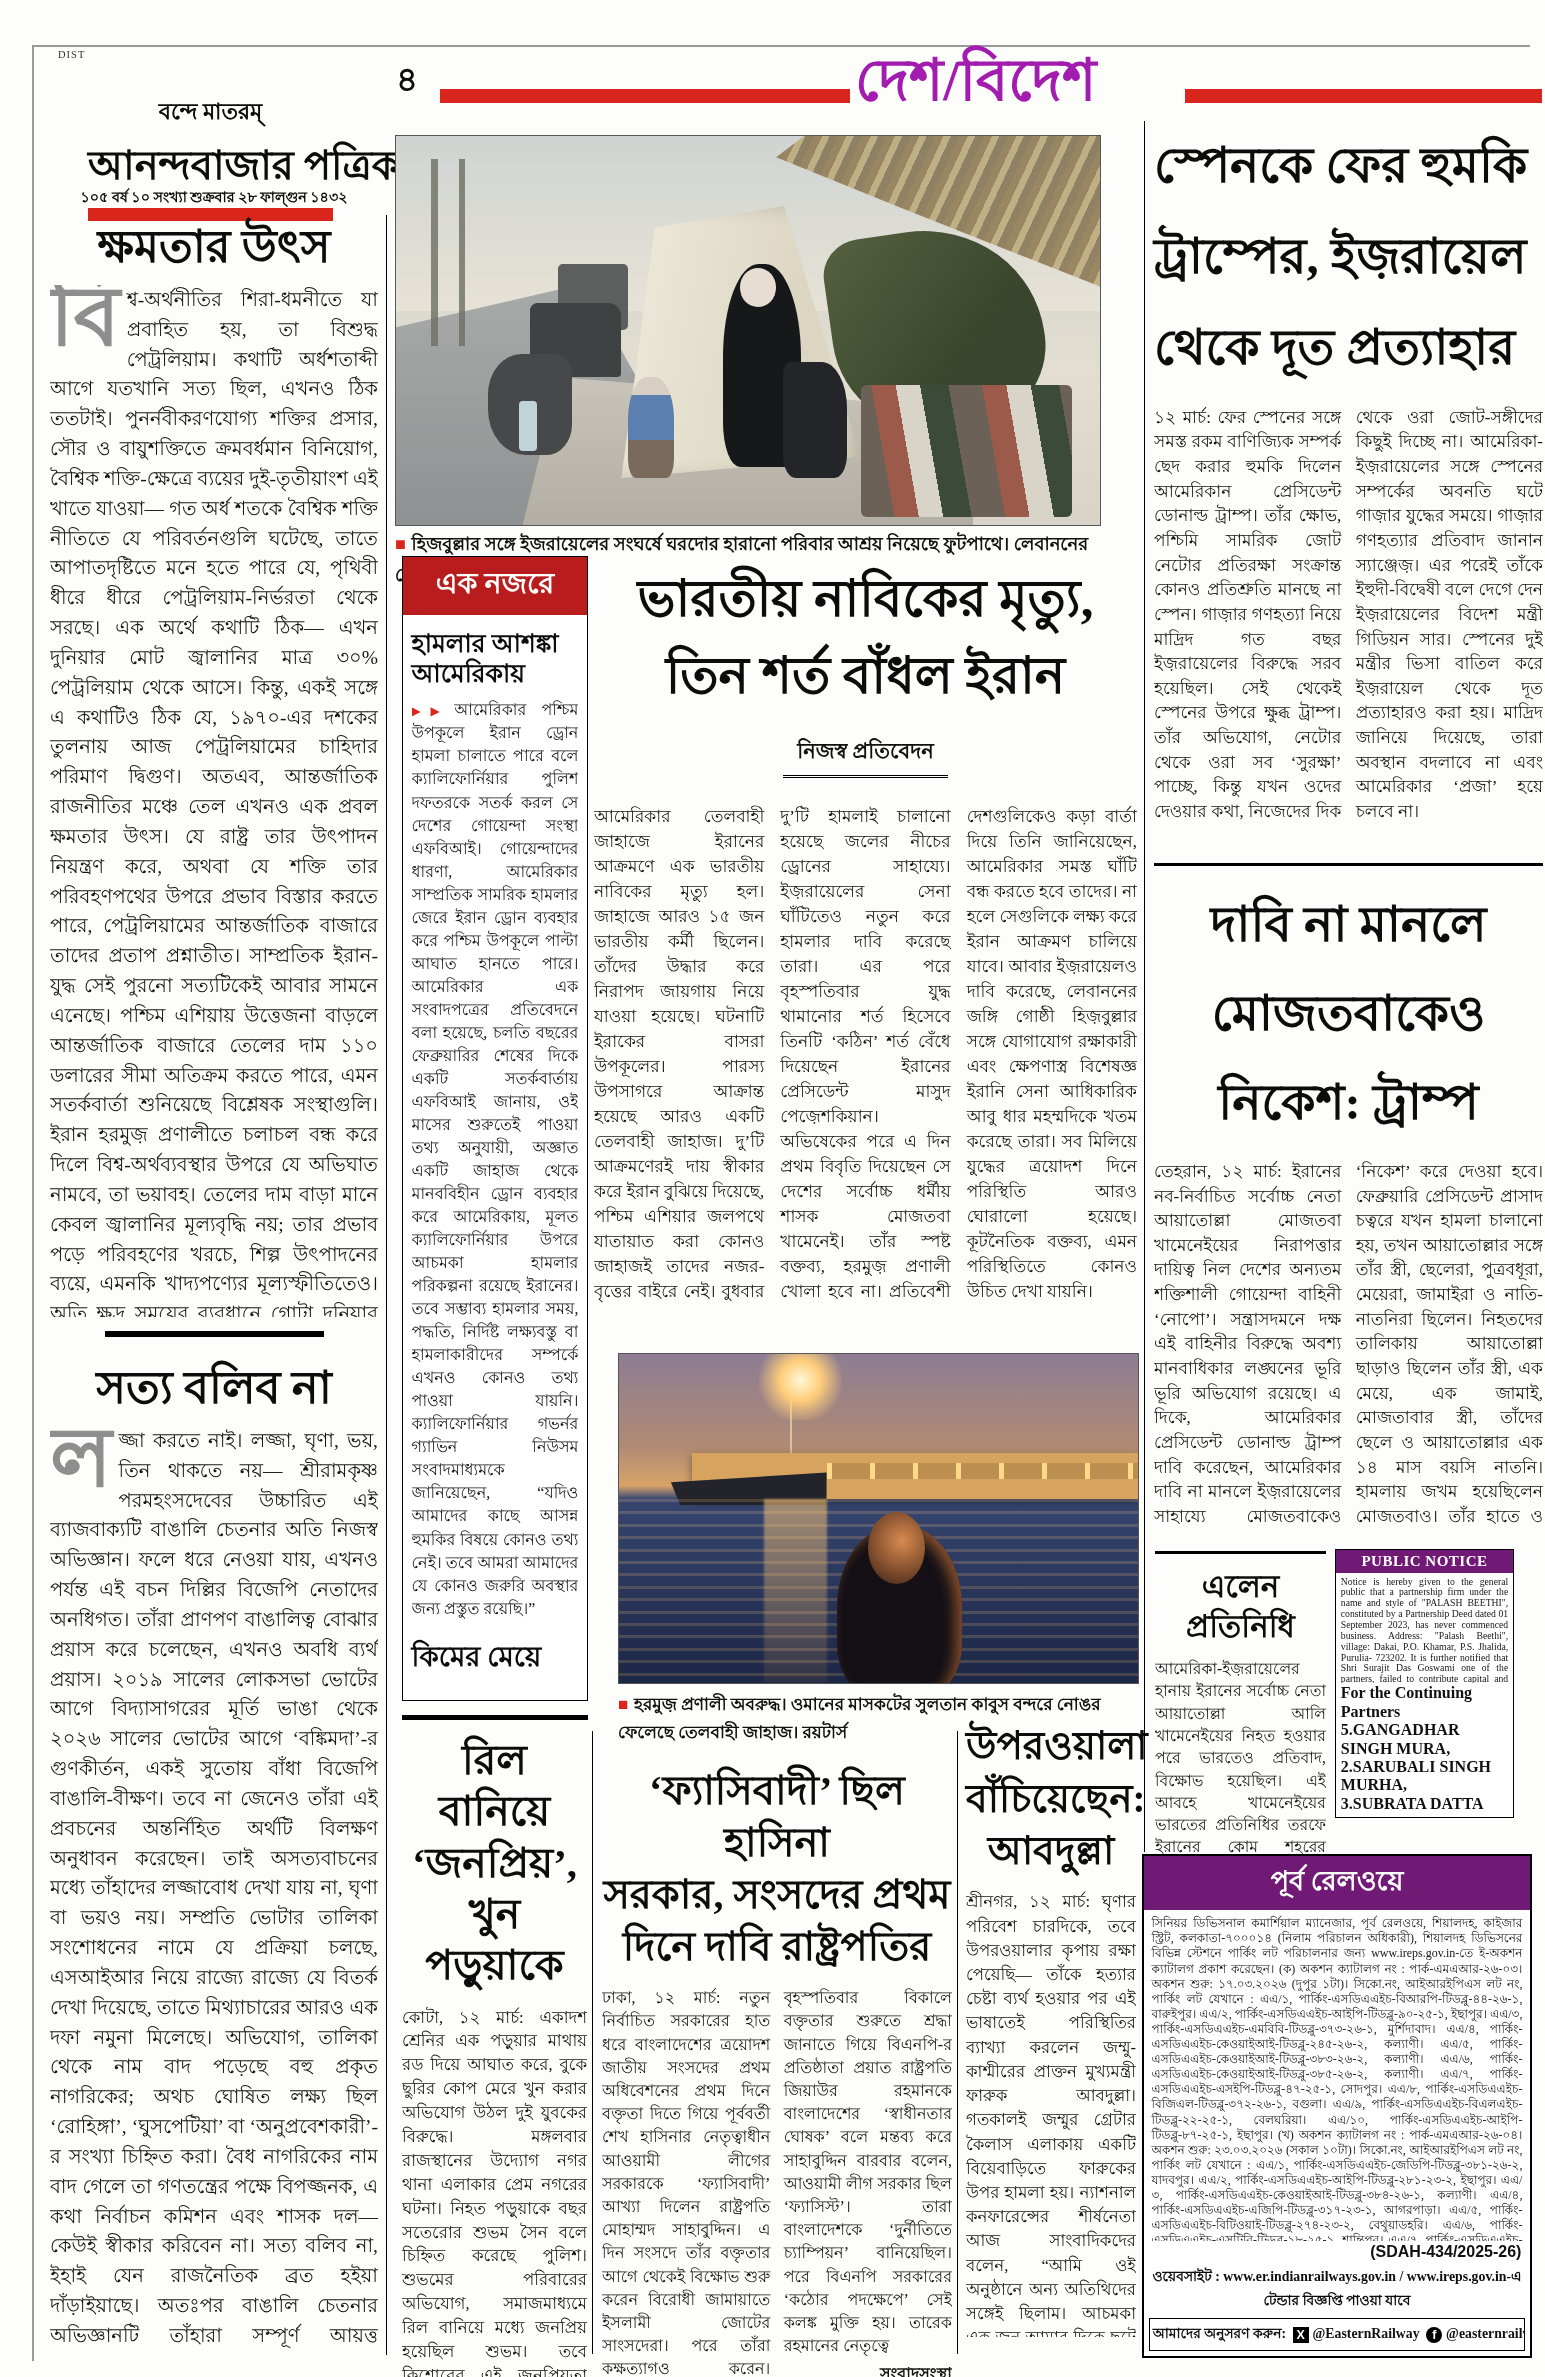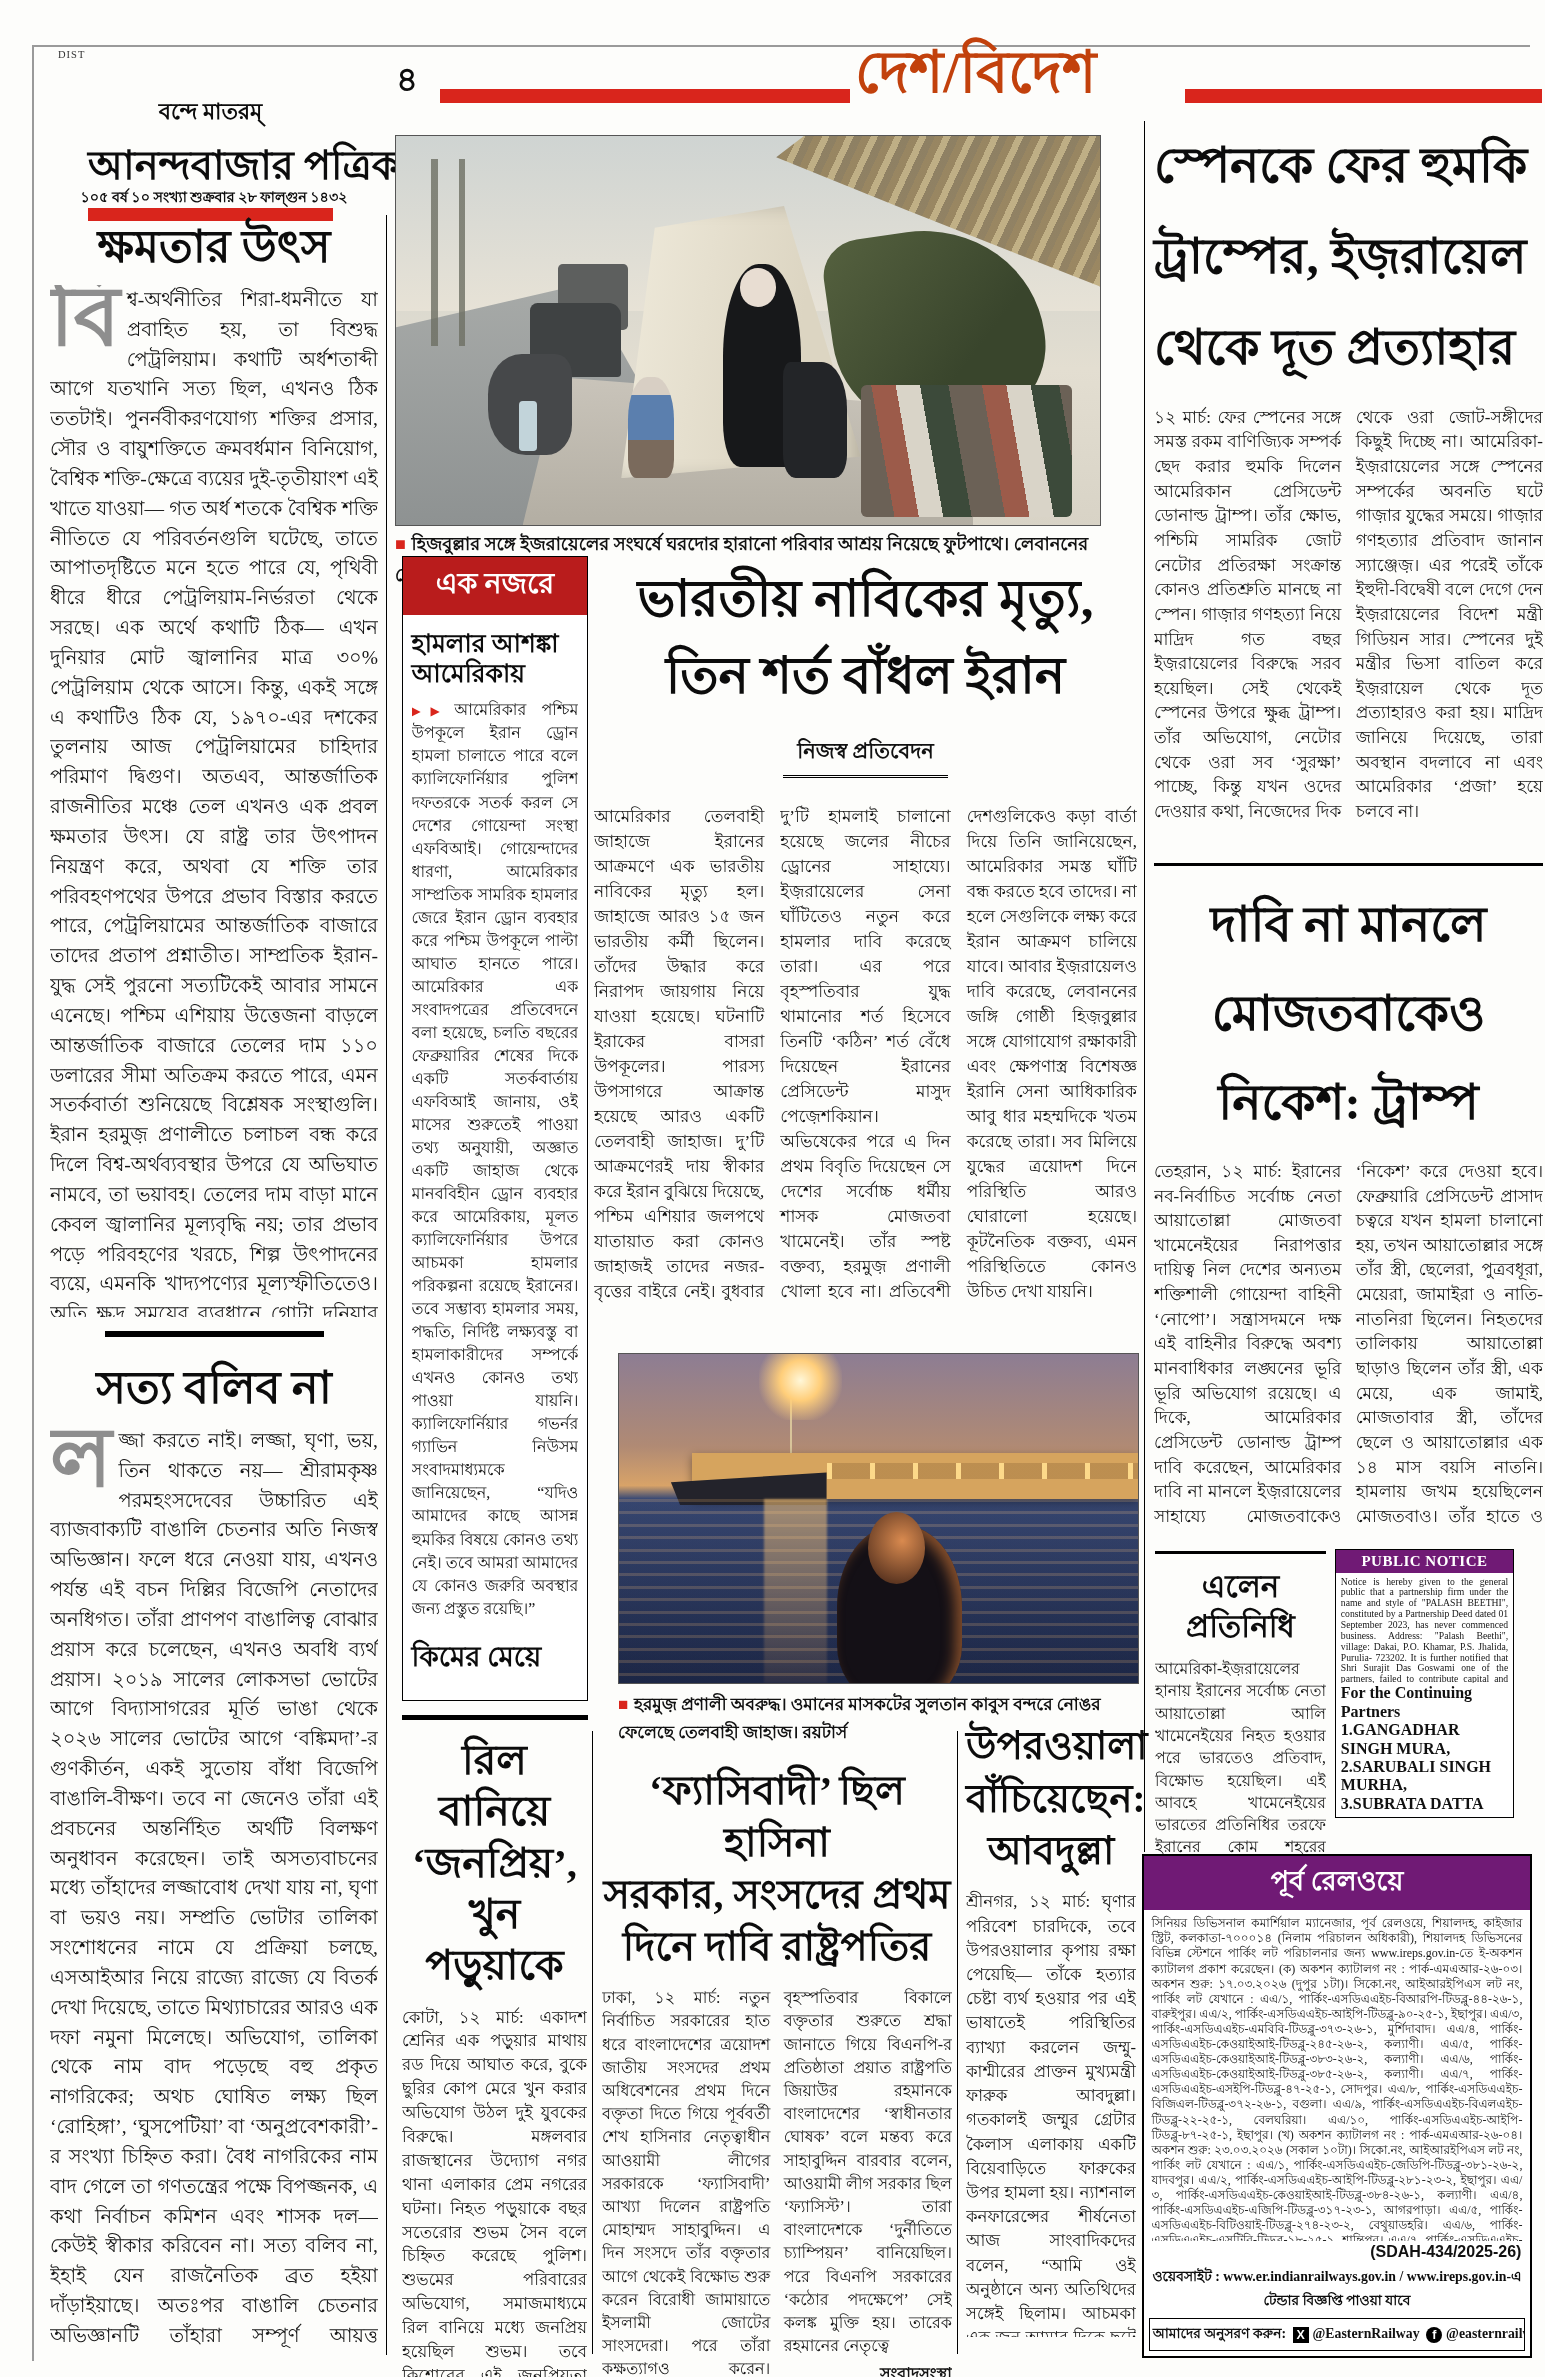--- a/index.html
+++ b/index.html
@@ -39,21 +39,21 @@
 
   <div class="abs center" style="left:88px;top:94px;width:245px;">
     <div class="hl" style="font-size:22px;">বন্দে মাতরম্</div>
     <div class="hl" style="font-size:40px;margin-top:2.9px;white-space:nowrap;">আনন্দবাজার পত্রিকা</div>
     <div style="height:13.3px;background:#d9251c;margin-top:6.7px;"></div>
   </div>
   <div class="abs center hl" style="left:50px;top:186px;width:328px;font-size:14.3px;">১০৫ বর্ষ ১০ সংখ্যা শুক্রবার ২৮ ফাল্গুন ১৪৩২</div>
 
   <div class="abs hl" style="left:396px;top:53px;font-size:34px;">৪</div>
   <div class="abs" style="left:440px;top:89px;width:410px;height:14.3px;background:#d9251c;"></div>
-  <div class="abs hl" style="left:855px;top:28px;font-size:58px;color:#c2410c;">দেশ/বিদেশ</div>
+  <div class="abs hl" style="left:855px;top:36px;font-size:58px;color:#a21caf;">দেশ/বিদেশ</div>
   <div class="abs" style="left:1185px;top:89px;width:357px;height:14.3px;background:#d9251c;"></div>
 
   <div class="abs rule" style="left:386px;top:215px;width:1.4px;height:2140px;"></div>
 
   <div class="abs center hl" style="left:50px;top:212px;width:328px;font-size:45px;">ক্ষমতার উৎস</div>
   <div class="abs body-text just" style="left:50px;top:285px;width:328px;height:1032px;font-size:19.5px;line-height:1.53;">
     <span class="drop" style="font-size:83px;">বি</span><span>শ্ব-অর্থনীতির শিরা-ধমনীতে যা প্রবাহিত হয়, তা বিশুদ্ধ পেট্রলিয়াম। কথাটি অর্ধশতাব্দী আগে যতখানি সত্য ছিল, এখনও ঠিক ততটাই। পুনর্নবীকরণযোগ্য শক্তির প্রসার, সৌর ও বায়ুশক্তিতে ক্রমবর্ধমান বিনিয়োগ, বৈশ্বিক শক্তি-ক্ষেত্রে ব্যয়ের দুই-তৃতীয়াংশ এই খাতে যাওয়া— গত অর্ধ শতকে বৈশ্বিক শক্তি নীতিতে যে পরিবর্তনগুলি ঘটেছে, তাতে আপাতদৃষ্টিতে মনে হতে পারে যে, পৃথিবী ধীরে ধীরে পেট্রলিয়াম-নির্ভরতা থেকে সরছে। এক অর্থে কথাটি ঠিক— এখন দুনিয়ার মোট জ্বালানির মাত্র ৩০% পেট্রলিয়াম থেকে আসে। কিন্তু, একই সঙ্গে এ কথাটিও ঠিক যে, ১৯৭০-এর দশকের তুলনায় আজ পেট্রলিয়ামের চাহিদার পরিমাণ দ্বিগুণ। অতএব, আন্তর্জাতিক রাজনীতির মঞ্চে তেল এখনও এক প্রবল ক্ষমতার উৎস। যে রাষ্ট্র তার উৎপাদন নিয়ন্ত্রণ করে, অথবা যে শক্তি তার পরিবহণপথের উপরে প্রভাব বিস্তার করতে পারে, পেট্রলিয়ামের আন্তর্জাতিক বাজারে তাদের প্রতাপ প্রশ্নাতীত। সাম্প্রতিক ইরান-যুদ্ধ সেই পুরনো সত্যটিকেই আবার সামনে এনেছে। পশ্চিম এশিয়ায় উত্তেজনা বাড়লে আন্তর্জাতিক বাজারে তেলের দাম ১১০ ডলারের সীমা অতিক্রম করতে পারে, এমন সতর্কবার্তা শুনিয়েছে বিশ্লেষক সংস্থাগুলি। ইরান হরমুজ় প্রণালীতে চলাচল বন্ধ করে দিলে বিশ্ব-অর্থব্যবস্থার উপরে যে অভিঘাত নামবে, তা ভয়াবহ। তেলের দাম বাড়া মানে কেবল জ্বালানির মূল্যবৃদ্ধি নয়; তার প্রভাব পড়ে পরিবহণের খরচে, শিল্প উৎপাদনের ব্যয়ে, এমনকি খাদ্যপণ্যের মূল্যস্ফীতিতেও। অতি ক্ষুদ্র সময়ের ব্যবধানে গোটা দুনিয়ার অর্থনৈতিক ভারসাম্য বদলে দিতে পারে এই একটিমাত্র পণ্য। এই কারণেই ইরান-যুদ্ধের একটি আণবিক অভিঘাত রয়েছে গোটা দক্ষিণ এশিয়ার উপরেও। ভারত আমদানি-নির্ভর দেশ; ফলে যুদ্ধের প্রতিটি সম্ভাবনা তার অর্থনীতির পক্ষে দুশ্চিন্তার কারণ। বিশ্ব অর্থনীতির বর্তমান প্রেক্ষিতে রাজনারায়ণ যদি কেবলমাত্র জ্বালানির পরিপ্রেক্ষিতে বিবেচ্য লড়াইয়ের কৌশল হিসেবে না-দেখে ভূ-রাজনৈতিক যুদ্ধের আয়ুধ হিসাবে দেখেন, তা হলে পরিস্থিতির গভীরতা বোঝা যাবে।</span>
   </div>
   <div class="abs rule" style="left:105px;top:1331px;width:219px;height:5.7px;"></div>
 
@@ -194,21 +194,21 @@
       <span>আমেরিকা-ইজ়রায়েলের হানায় ইরানের সর্বোচ্চ নেতা আয়াতোল্লা আলি খামেনেইয়ের নিহত হওয়ার পরে ভারতেও প্রতিবাদ, বিক্ষোভ হয়েছিল। এই আবহে খামেনেইয়ের ভারতের প্রতিনিধির তরফে ইরানের কোম শহরের সাইয়েদ সাদিক হোসেনি কলকাতায় এসে দেখা করলেন পশ্চিমবঙ্গ রাজ্য জমিয়তে উলামার রাজ্য সভাপতি তথা মন্ত্রী সিদ্দিকুল্লা চৌধুরীর সঙ্গে। দু’জনের মধ্যে নানা বিষয়ে কথা হয়েছে। দু’জনে ইফতারও সেরেছেন।</span>
       
     </div>
   </div>
 
   <div class="abs" style="left:1335px;top:1549px;width:179px;height:269px;border:1.4px solid #000;box-sizing:border-box;display:flex;flex-direction:column;background:#fff;">
     <div class="boxhead" style="font-size:15px;padding:2.9px 0;letter-spacing:0.5px;">PUBLIC NOTICE</div>
     <div class="body-text just" style="flex:1;overflow:hidden;padding:3.8px 4.8px 0;font-size:9.7px;line-height:1.12;font-family:'Liberation Serif',serif;">Notice is hereby given to the general public that a partnership firm under the name and style of "PALASH BEETHI", constituted by a Partnership Deed dated 01 September 2023, has never commenced business. Address: "Palash Beethi", village: Dakai, P.O. Khamar, P.S. Jhalida, Purulia- 723202. It is further notified that Shri Surajit Das Goswami one of the partners, failed to contribute capital and refused to cooperate, including refusal to sign bank account documents, and has abandoned the partnership/ceased association with effect from 16/12/2025. The said firm has no business activity, no assets, and no goodwill. The remaining partners shall not be responsible for any act, representation, liability, or claim made by the said person on behalf of the firm. Any person dealing with the said individual in the name of the firm shall do so at their own risk.</div>
     <div style="padding:1.9px 4.8px 3.8px;font-size:16px;line-height:1.15;">
       <div style="font-weight:bold;">For the Continuing Partners</div>
-      <div style="font-weight:bold;">1.GANGADHAR SINGH MURA,</div>
+      <div style="font-weight:bold;">5.GANGADHAR SINGH MURA,</div>
       <div style="font-weight:bold;">2.SARUBALI SINGH MURHA,</div>
       <div style="font-weight:bold;">3.SUBRATA DATTA</div>
     </div>
   </div>
 
   <div class="abs" style="left:1142px;top:1854px;width:390px;height:504px;border:2.4px solid #000;box-sizing:border-box;background:#fff;display:flex;flex-direction:column;">
     <div class="boxhead" style="font-size:27px;padding:3.8px 0 5.7px;">পূর্ব রেলওয়ে</div>
     <div class="body-text just" style="flex:1;overflow:hidden;padding:5.7px 7.6px 0;font-size:12px;line-height:1.26;">সিনিয়র ডিভিসনাল কমার্শিয়াল ম্যানেজার, পূর্ব রেলওয়ে, শিয়ালদহ, কাইজার স্ট্রিট, কলকাতা-৭০০০১৪ (নিলাম পরিচালন অধিকারী), শিয়ালদহ ডিভিসনের বিভিন্ন স্টেশনে পার্কিং লট পরিচালনার জন্য www.ireps.gov.in-তে ই-অকশন ক্যাটালগ প্রকাশ করেছেন। (ক) অকশন ক্যাটালগ নং : পার্ক-এমএআর-২৬-০৩। অকশন শুরু: ১৭.০৩.২০২৬ (দুপুর ১টা)। সিকো.নং, আইআরইপিএস লট নং, পার্কিং লট যেখানে : এএ/১, পার্কিং-এসডিএএইচ-বিআরপি-টিডব্লু-৪৪-২৬-১, বারুইপুর। এএ/২, পার্কিং-এসডিএএইচ-আইপি-টিডব্লু-৯০-২৫-১, ইছাপুর। এএ/৩, পার্কিং-এসডিএএইচ-এমবিবি-টিডব্লু-৩৭৩-২৬-১, মুর্শিদাবাদ। এএ/৪, পার্কিং-এসডিএএইচ-কেওয়াইআই-টিডব্লু-২৪৫-২৬-২, কল্যাণী। এএ/৫, পার্কিং-এসডিএএইচ-কেওয়াইআই-টিডব্লু-৩৮৩-২৬-২, কল্যাণী। এএ/৬, পার্কিং-এসডিএএইচ-কেওয়াইআই-টিডব্লু-৩৮৫-২৬-২, কল্যাণী। এএ/৭, পার্কিং-এসডিএএইচ-এসইপি-টিডব্লু-৪৭-২৫-১, সোদপুর। এএ/৮, পার্কিং-এসডিএএইচ-বিজিএল-টিডব্লু-৩৭২-২৬-১, বগুলা। এএ/৯, পার্কিং-এসডিএএইচ-বিএলএইচ-টিডব্লু-২২-২৫-১, বেলঘরিয়া। এএ/১০, পার্কিং-এসডিএএইচ-আইপি-টিডব্লু-৮৭-২৫-১, ইছাপুর। (খ) অকশন ক্যাটালগ নং : পার্ক-এমএআর-২৬-০৪। অকশন শুরু: ২৩.০৩.২০২৬ (সকাল ১০টা)। সিকো.নং, আইআরইপিএস লট নং, পার্কিং লট যেখানে : এএ/১, পার্কিং-এসডিএএইচ-জেডিপি-টিডব্লু-৩৮১-২৬-২, যাদবপুর। এএ/২, পার্কিং-এসডিএএইচ-আইপি-টিডব্লু-২৮১-২৩-২, ইছাপুর। এএ/৩, পার্কিং-এসডিএএইচ-কেওয়াইআই-টিডব্লু-৩৮৪-২৬-১, কল্যাণী। এএ/৪, পার্কিং-এসডিএএইচ-এজিপি-টিডব্লু-৩১৭-২৩-১, আগরপাড়া। এএ/৫, পার্কিং-এসডিএএইচ-বিটিওয়াই-টিডব্লু-২৭৪-২৩-২, বেথুয়াডহরি। এএ/৬, পার্কিং-এসডিএএইচ-এসটিবি-টিডব্লু-১৮-২৫-১, শান্তিপুর। এএ/৭, পার্কিং-এসডিএএইচ-বিতাইজে-টিডব্লু-৩৫৯-২৫-১, বীরনগর। এএ/৮, পার্কিং-এসডিএএইচ-বিএলওয়াইজি-টিডব্লু-৩৬০-২৫-১, বালিঘাট। এএ/৯, পার্কিং-এসডিএএইচ-বিটিওয়াই-টিডব্লু-২৭৩-২৩-২, বেথুয়াডহরি। এএ/১০, পার্কিং-এসডিএএইচ-এনএআই-টিডব্লু-২৯৪-২৪-১, নুঙ্গী। এএ/১১, পার্কিং-এসডিএএইচ-এনএইচ-টিডব্লু-২২২-২৫-১, নৈহাটি। এএ/১২, পার্কিং-এসডিএএইচ-বিকিউজি-টিডব্লু-৩০৭-২৩-২, ভগবানগোলা। এএ/১৩, পার্কিং-এসডিএএইচ-বিইবি-টিডব্লু-৩৩৬-২৫-১, বেলডাঙ্গা। এবি/১, পার্কিং-এসডিএএইচ-এমজিএম-এমএক্স-৩৬৩-২৬-১, মুরাগাছা। এসি/১, পার্কিং-এসডিএএইচ-বিটিওয়াই-আরডব্লু-২৭২-২৩-২, বেথুয়াডহরি। বিস্তারিত বিবরণের জন্য সম্ভাব্য দরদাতাদের আইআরইপিএস মডিউল দেখতে অনুরোধ করা হচ্ছে।</div>
     <div style="text-align:right;font-weight:bold;font-size:16px;padding:1.9px 8.6px;font-family:'Liberation Sans',sans-serif;">(SDAH-434/2025-26)</div>
     <div class="center hl" style="font-size:13.8px;padding:1.9px 0 4.8px;">ওয়েবসাইট : www.er.indianrailways.gov.in / www.ireps.gov.in-এ টেন্ডার বিজ্ঞপ্তি পাওয়া যাবে</div>

